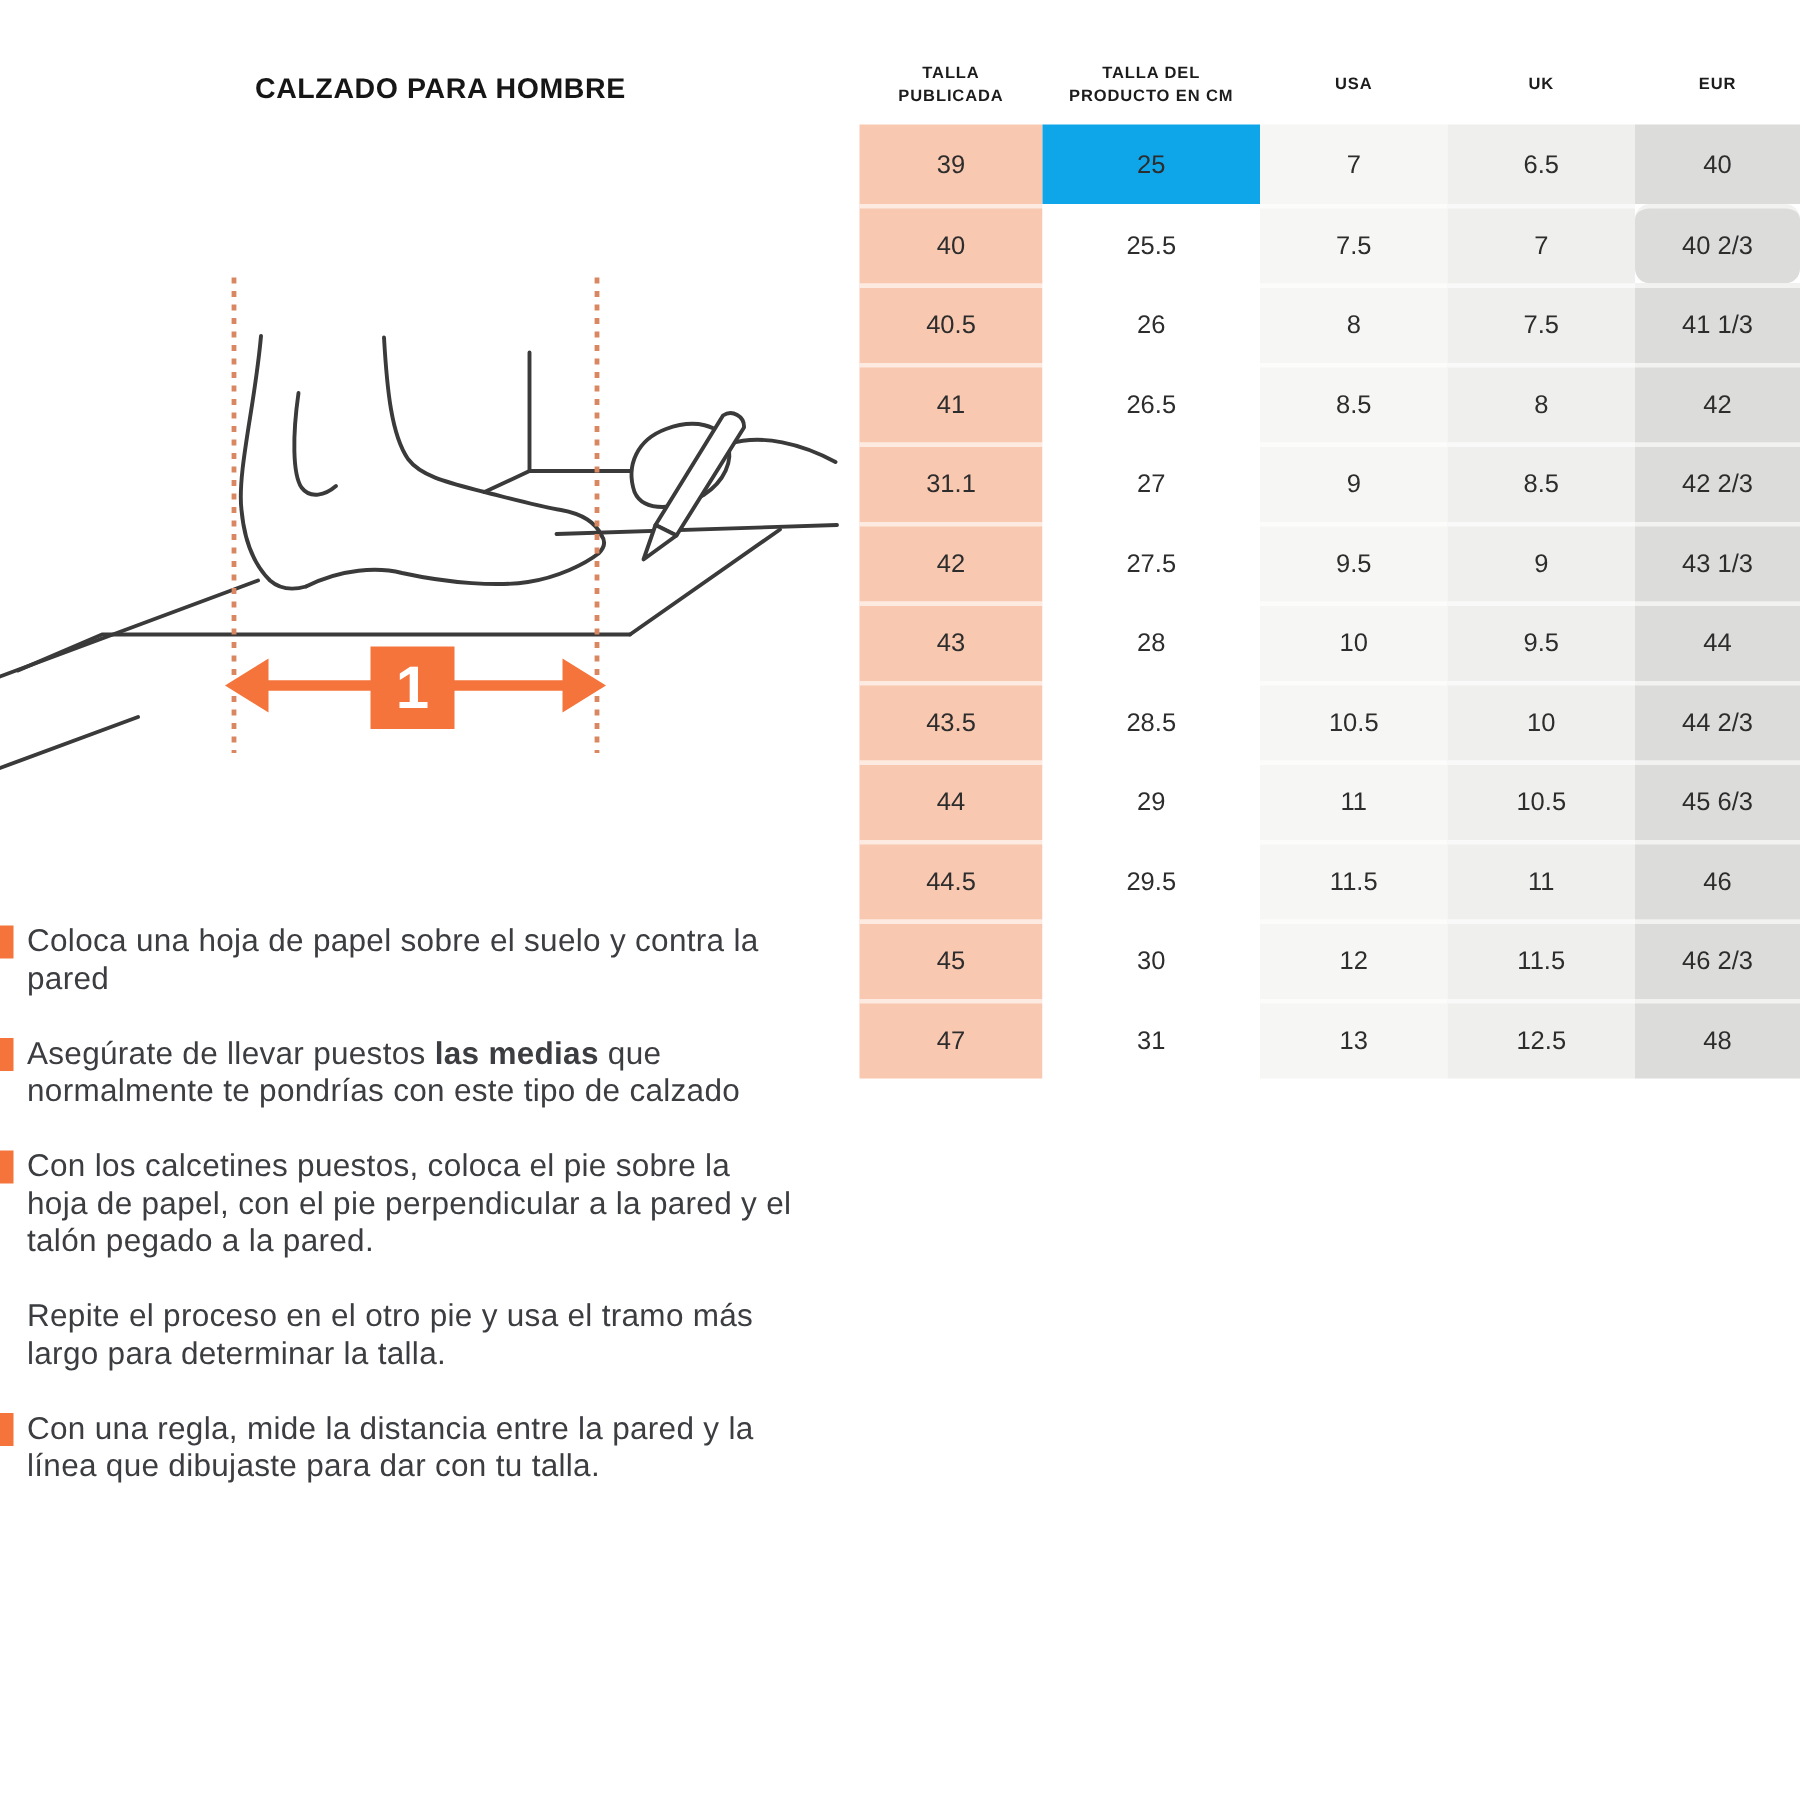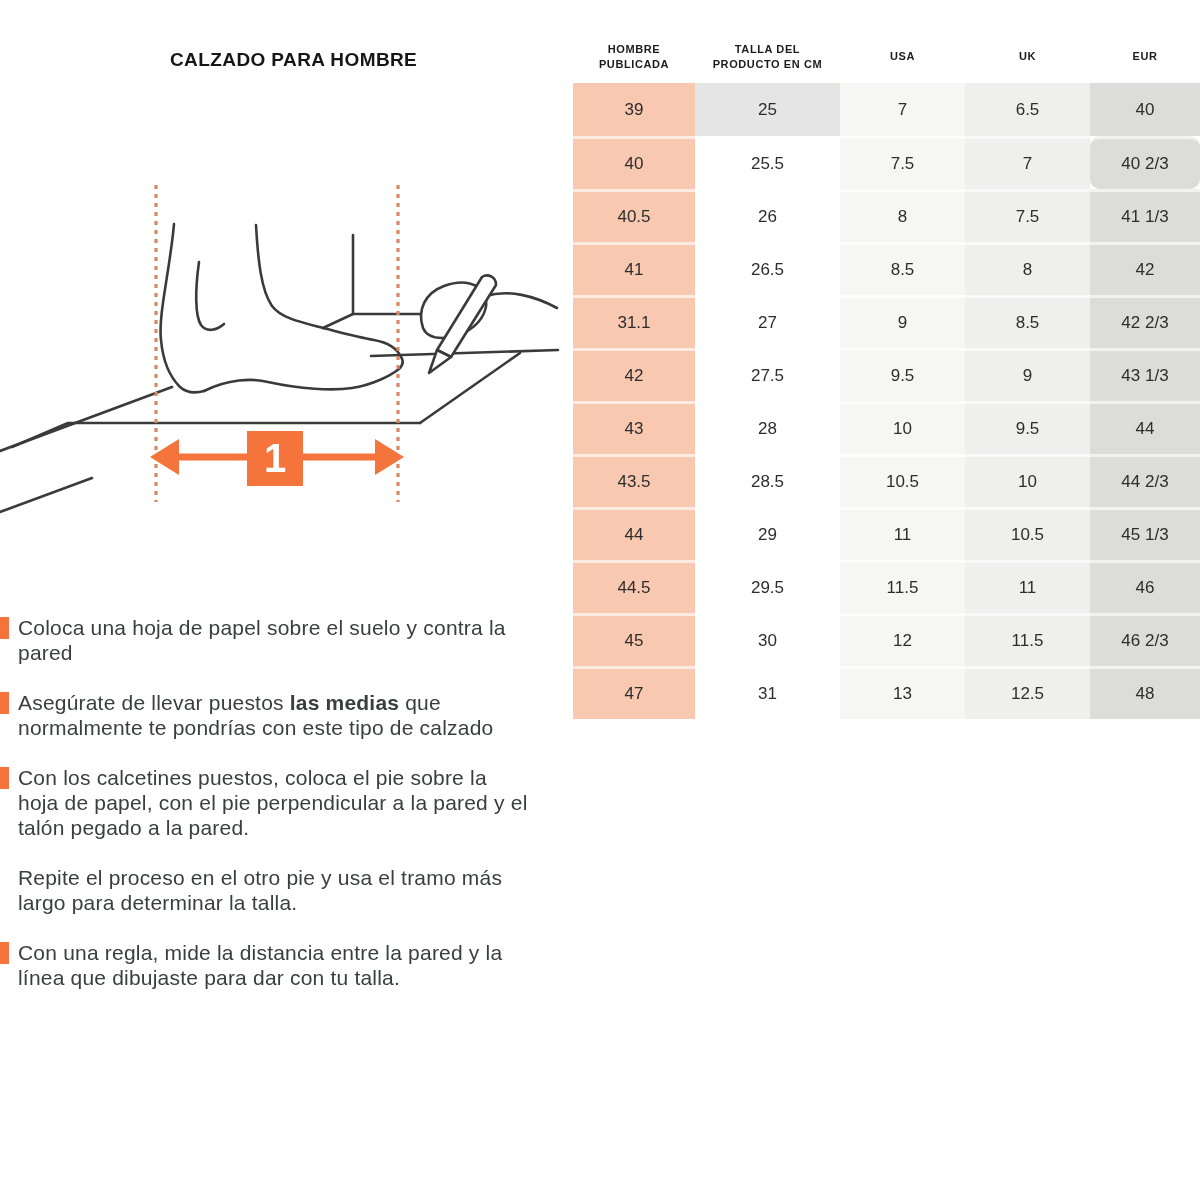--- a/index.html
+++ b/index.html
@@ -97,30 +97,30 @@
     </g>
 
     <g>
       <rect class="accent-fill" x="247" y="281" width="56" height="55"></rect>
       <text class="step-num" x="275" y="322" text-anchor="middle">1</text>
     </g>
   </svg>
 
   <div class="size-table">
     <div class="trow thead">
-      <div class="hcell">HOMBRE PUBLICADA</div>
+      <div class="hcell">TALLA PUBLICADA</div>
       <div class="hcell">TALLA DEL PRODUCTO EN CM</div>
       <div class="hcell">USA</div>
       <div class="hcell">UK</div>
       <div class="hcell">EUR</div>
     </div>
     <div class="tbody">
         <div class="trow">
     <div class="cell" style="background: rgb(249, 200, 176);">39</div>
-    <div class="cell" style="background: #e5e5e5;">25</div>
+    <div class="cell" style="background: #0ea5e9;">25</div>
     <div class="cell" style="background: rgb(246, 246, 245);">7</div>
     <div class="cell" style="background: rgb(239, 239, 238);">6.5</div>
     <div class="cell" style="background: rgb(220, 220, 219);">40</div>
   </div>
         <div class="trow">
     <div class="cell" style="background: rgb(249, 200, 176);">40</div>
     <div class="cell" style="background: rgb(255, 255, 255);">25.5</div>
     <div class="cell" style="background: rgb(246, 246, 245);">7.5</div>
     <div class="cell" style="background: rgb(239, 239, 238);">7</div>
     <div class="cell" style="background: rgb(220, 220, 219); border-radius: 10px;">40 2/3</div>
@@ -165,21 +165,21 @@
     <div class="cell" style="background: rgb(255, 255, 255);">28.5</div>
     <div class="cell" style="background: rgb(246, 246, 245);">10.5</div>
     <div class="cell" style="background: rgb(239, 239, 238);">10</div>
     <div class="cell" style="background: rgb(220, 220, 219);">44 2/3</div>
   </div>
         <div class="trow">
     <div class="cell" style="background: rgb(249, 200, 176);">44</div>
     <div class="cell" style="background: rgb(255, 255, 255);">29</div>
     <div class="cell" style="background: rgb(246, 246, 245);">11</div>
     <div class="cell" style="background: rgb(239, 239, 238);">10.5</div>
-    <div class="cell" style="background: rgb(220, 220, 219);">45 1/3</div>
+    <div class="cell" style="background: rgb(220, 220, 219);">45 6/3</div>
   </div>
         <div class="trow">
     <div class="cell" style="background: rgb(249, 200, 176);">44.5</div>
     <div class="cell" style="background: rgb(255, 255, 255);">29.5</div>
     <div class="cell" style="background: rgb(246, 246, 245);">11.5</div>
     <div class="cell" style="background: rgb(239, 239, 238);">11</div>
     <div class="cell" style="background: rgb(220, 220, 219);">46</div>
   </div>
         <div class="trow">
     <div class="cell" style="background: rgb(249, 200, 176);">45</div>

